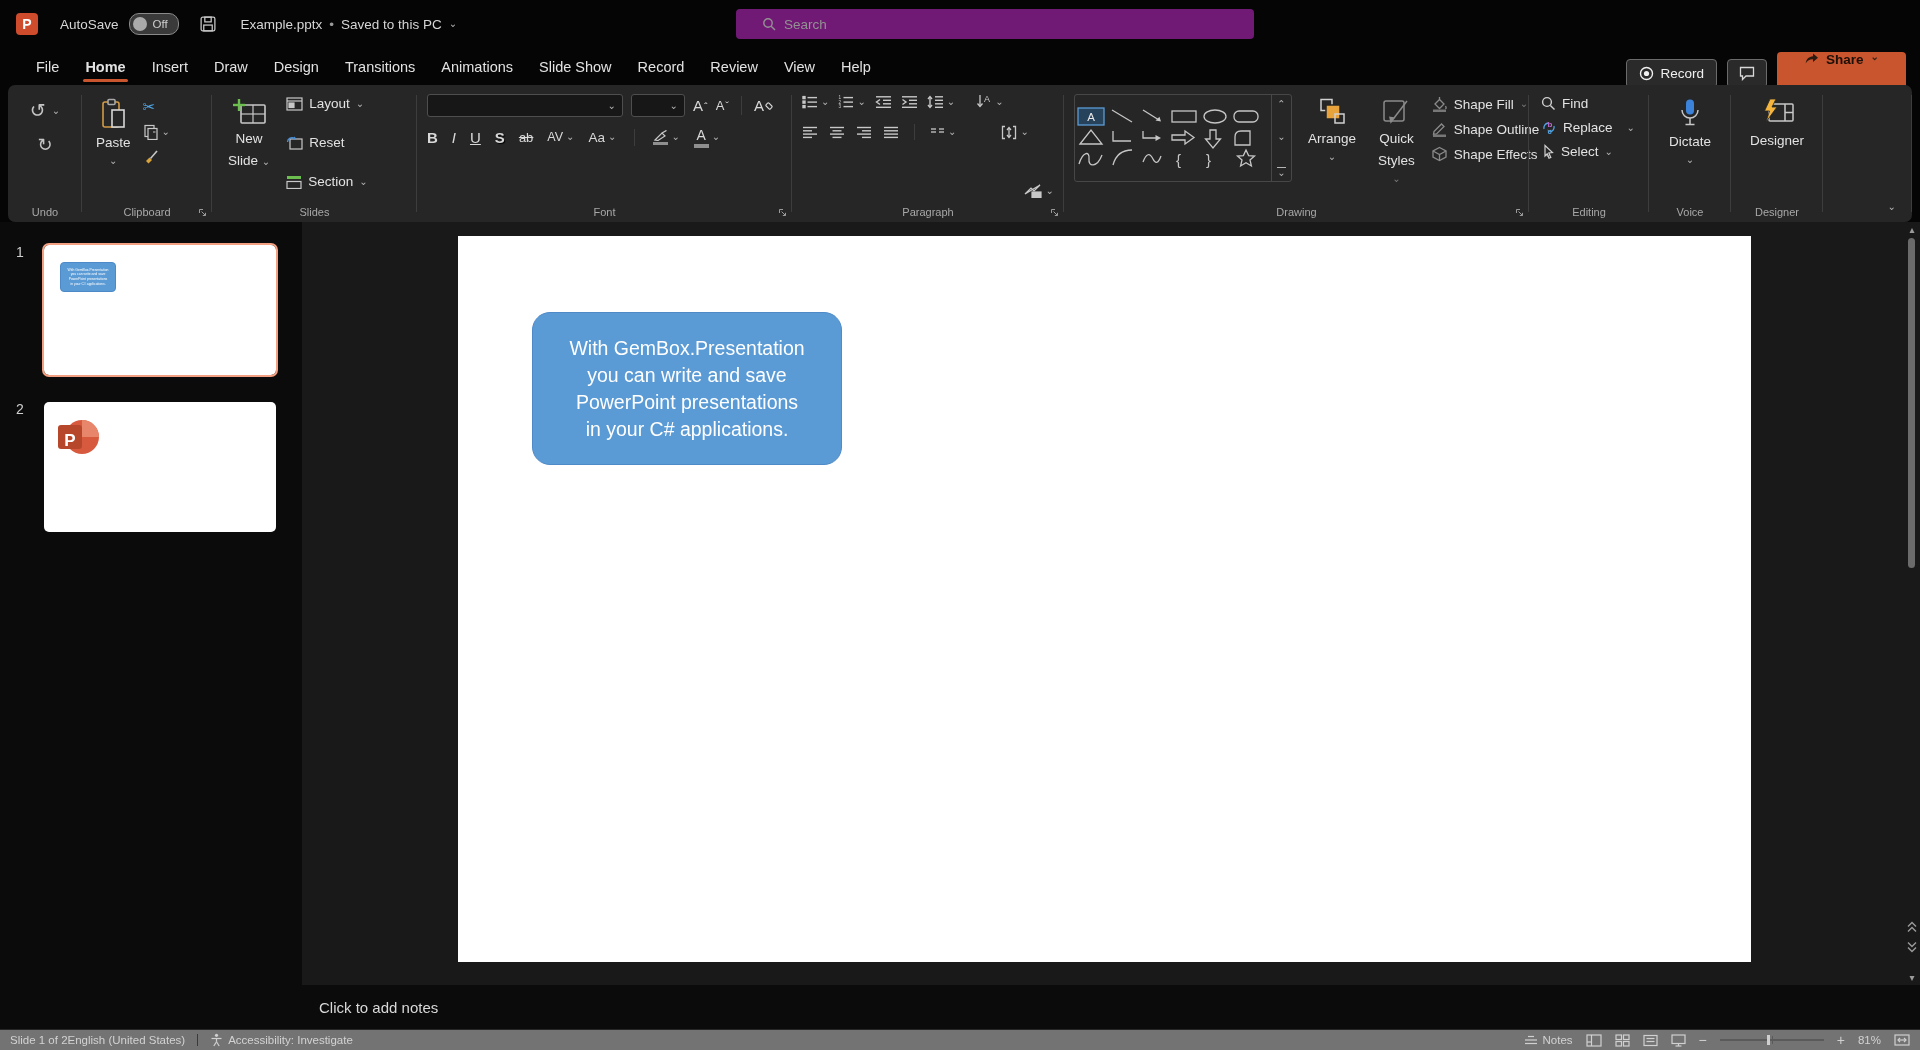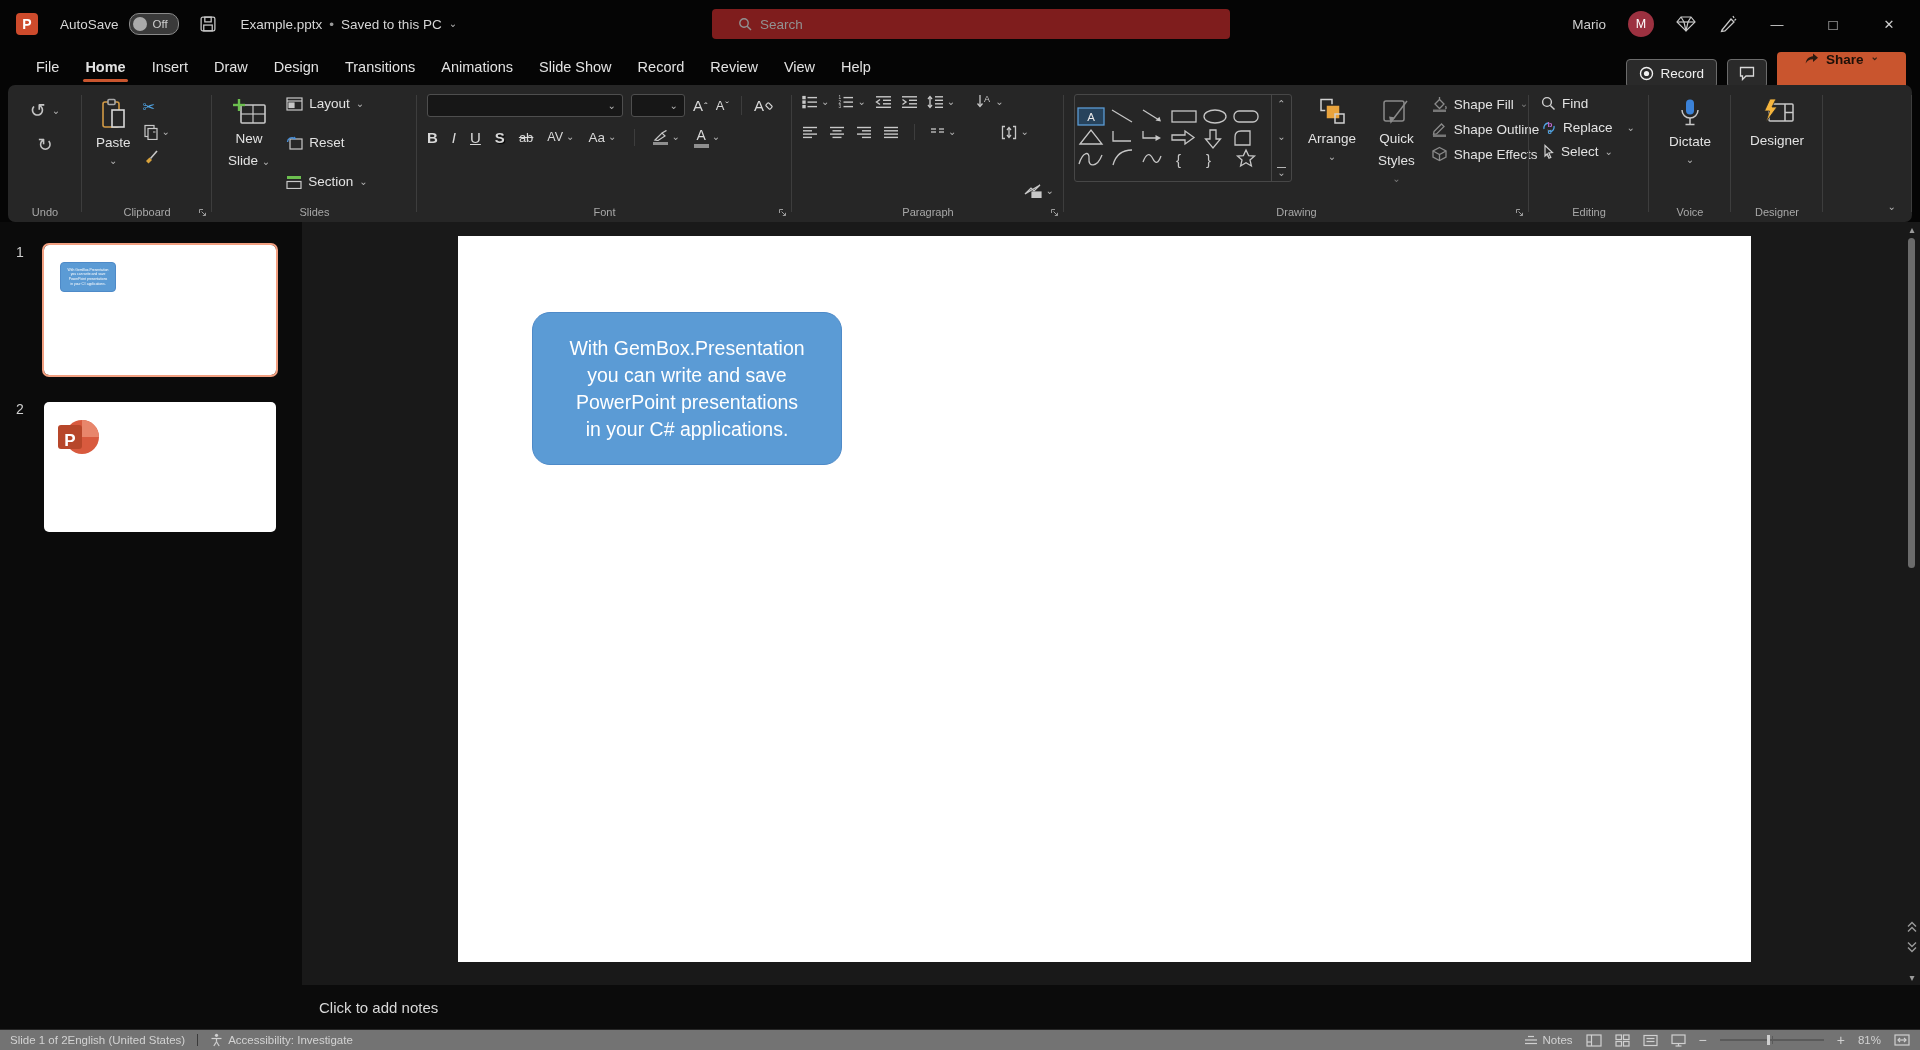--- a/index.html
+++ b/index.html
@@ -13,21 +13,21 @@
   .titlebar{position:absolute;top:0;left:0;right:0;height:48px;display:flex;align-items:center;background:#050505;}
   .ppt-logo{width:22px;height:22px;margin-left:16px;border-radius:4px;background:#ce4b2c;color:#fff;
             font-size:14px;font-weight:bold;display:flex;align-items:center;justify-content:center;}
   .autosave-label{margin-left:22px;font-size:13.5px;color:#d6d6d6;}
   .toggle{margin-left:10px;width:48px;height:20px;border-radius:10px;background:#3a3a3a;border:1px solid #8a8a8a;
           display:flex;align-items:center;}
   .toggle .knob{width:14px;height:14px;border-radius:50%;background:#aaa;margin-left:3px;}
   .toggle .state{font-size:11.5px;color:#cfcfcf;margin-left:6px;}
   .save-btn{margin-left:20px;}
   .doc-title{margin-left:24px;font-size:13.5px;color:#d6d6d6;display:flex;align-items:center;gap:7px;}
-  .searchbox{position:absolute;left:712px;top:9px;width:518px;height:30px;background:#7f1d1d;border-radius:4px;
+  .searchbox{position:absolute;left:736px;top:9px;width:518px;height:30px;background:#701a75;border-radius:4px;
              display:flex;align-items:center;gap:8px;padding-left:26px;box-sizing:border-box;}
   .searchbox span{font-size:13.5px;color:#929292;}
   .tb-right{position:absolute;right:0;top:0;height:48px;display:flex;align-items:center;gap:22px;padding-right:14px;}
   .username{font-size:13.5px;color:#cfcfcf;}
   .avatar{width:26px;height:26px;border-radius:50%;background:#9c3140;color:#fff;font-size:12.5px;
           display:flex;align-items:center;justify-content:center;}
   .winbtn{width:34px;height:34px;display:flex;align-items:center;justify-content:center;color:#cfcfcf;font-size:13px;}
 
   
   .tabrow{position:absolute;top:48px;left:0;right:0;height:37px;display:flex;align-items:center;padding-left:23px;}
@@ -129,43 +129,20 @@
       <span class="chev">⌄</span>
     </div>
     <div class="searchbox">
       <svg width="14" height="14" viewBox="0 0 14 14">
           <g fill="none" stroke="#929292" stroke-width="1.4">
             <circle cx="6" cy="6" r="4.2"></circle>
             <line x1="9.2" y1="9.2" x2="13" y2="13"></line>
           </g>
         </svg>
       <span>Search</span>
-    </div>
-    <div class="tb-right">
-      <span class="username">Mario</span>
-      <div class="avatar">
-          <span>M</span>
-        </div>
-      <svg width="20" height="18" viewBox="0 0 20 18">
-          <g fill="none" stroke="#c8c8c8" stroke-width="1.2">
-            <polygon points="5,2 15,2 19,7 10,16 1,7"></polygon>
-            <polyline points="1,7 19,7"></polyline>
-            <polyline points="5,2 8,7 10,16 12,7 15,2"></polyline>
-          </g>
-        </svg>
-      <svg width="20" height="20" viewBox="0 0 20 20">
-          <g fill="none" stroke="#c8c8c8" stroke-width="1.3">
-            <path d="M4 16 L13 5 L16 8 L7 17 L3.5 17.5 Z"></path>
-            <line x1="15" y1="2" x2="16" y2="4"></line>
-            <line x1="18" y1="5" x2="16.5" y2="6.5"></line>
-          </g>
-        </svg>
-      <span class="winbtn">—</span>
-      <span class="winbtn" style="font-size:15px">□</span>
-      <span class="winbtn">✕</span>
     </div>
   </div>
 
   <div class="tabrow">
     <span class="tab">File</span>
     <span class="tab active">Home</span>
     <span class="tab">Insert</span>
     <span class="tab">Draw</span>
     <span class="tab">Design</span>
     <span class="tab">Transitions</span>

